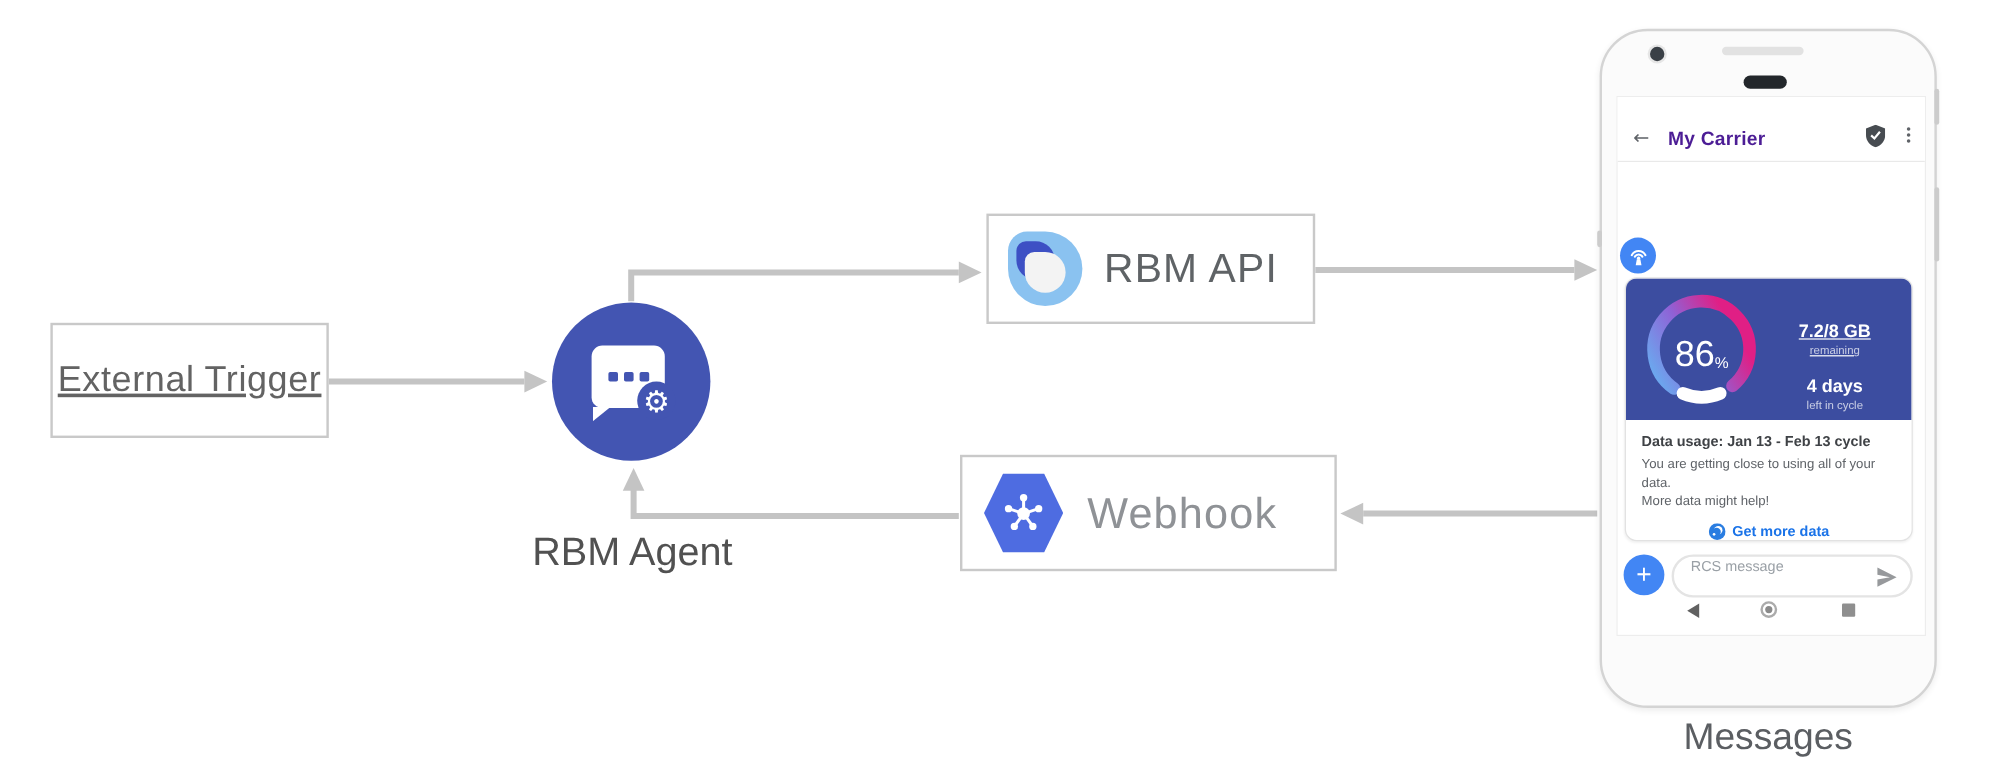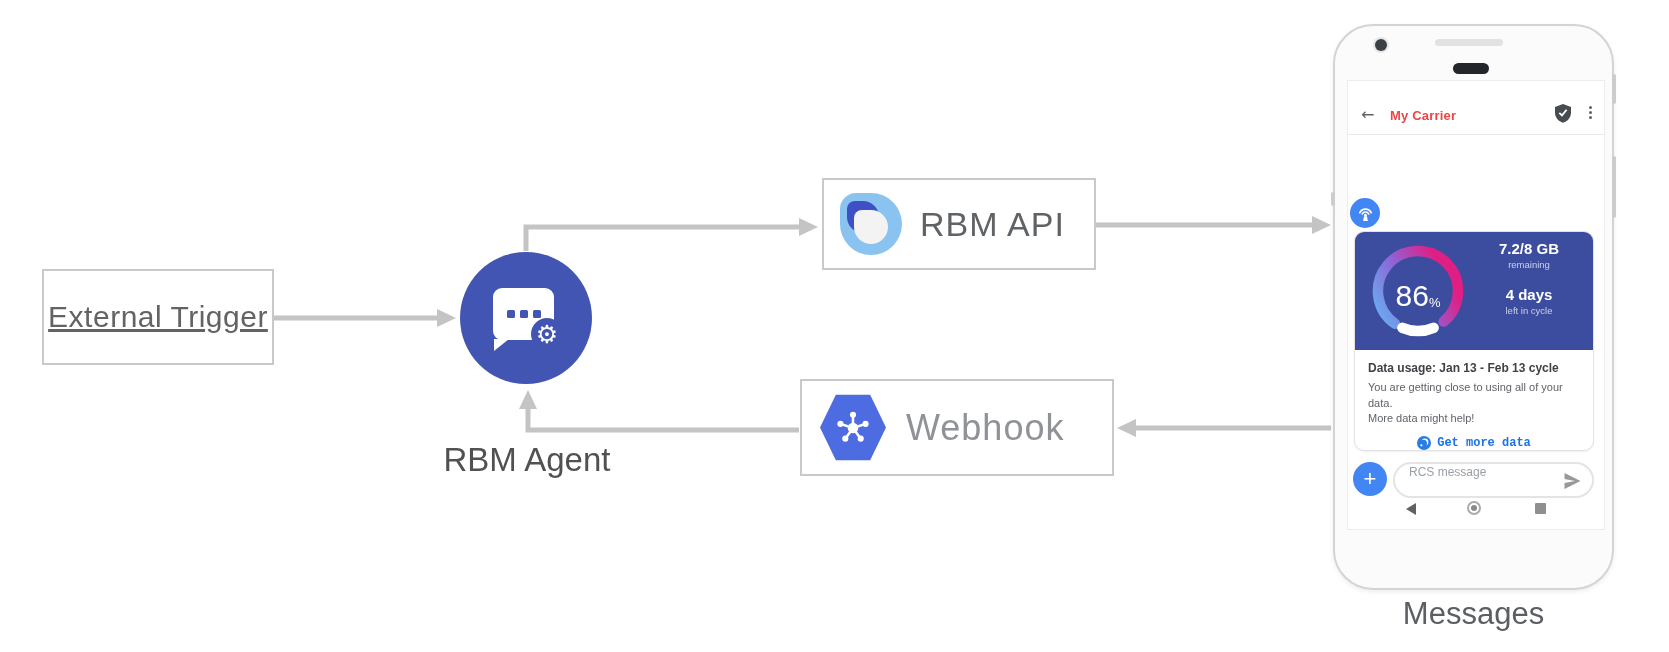--- a/index.html
+++ b/index.html
@@ -54,46 +54,46 @@
 
   .screen { position:absolute; left:12px; top:54px; width:258px; height:450px; background:#ffffff; border:1px solid #ededed; }
 
   .statusbar { position:absolute; top:4px; right:8px; display:flex; align-items:center; gap:6px; height:10px; }
   .st-square { width:6px; height:6px; background:#9b9b9b; }
   .st-dot { width:6px; height:6px; background:#9b9b9b; border-radius:50%; }
   .st-tri { width:0; height:0; border-left:4px solid transparent; border-right:4px solid transparent; border-top:6px solid #9b9b9b; }
 
   .appbar { position:absolute; left:0; top:0; width:100%; height:54px; border-bottom:1px solid #e9e9e9; background:#fff; }
   .back-arrow { position:absolute; left:13px; top:24px; font-size:16px; color:#5f6368; font-family:"DejaVu Sans", sans-serif; }
-  .appbar-title { position:absolute; left:42px; top:27px; font-size:13px; color:#ef4444; font-weight:bold; letter-spacing:.2px; }
+  .appbar-title { position:absolute; left:42px; top:27px; font-size:16px; color:#4c1d95; font-weight:bold; letter-spacing:.2px; }
   .shield { position:absolute; right:33px; top:23px; }
   .kebab { position:absolute; right:12px; top:25px; display:flex; flex-direction:column; gap:2px; }
   .kebab i { width:3px; height:3px; background:#5f6368; border-radius:50%; }
 
   .avatar { position:absolute; left:2px; top:117px; width:30px; height:30px; border-radius:50%; background:#4286f4;
             display:flex; align-items:center; justify-content:center; }
   .msg-bubble { position:absolute; left:40px; top:99px; width:172px; background:#f1f3f4; border-radius:14px;
                 padding:8px 12px; font-size:11.5px; line-height:1.45; color:#3c4043; }
 
   .usage-card { position:absolute; left:6px; top:150px; width:240px; height:220px; background:#fff;
                 border:1px solid #e2e2e2; border-radius:10px; overflow:hidden; box-shadow:0 1px 2px rgba(0,0,0,.06); }
   .card-blue { position:relative; width:100%; height:118px; background:#3c4da0; }
   .gauge-wrap { position:absolute; left:10px; top:6px; width:106px; height:106px; }
   .gauge-text { position:absolute; left:0; top:5px; width:106px; height:106px; display:flex; align-items:center; justify-content:center; color:#ffffff; }
   .gauge-text .pct { font-size:30px; font-weight:400; letter-spacing:0; }
   .gauge-text .pctsym { font-size:13px; margin-top:12px; }
   .card-stats { position:absolute; right:8px; top:0; width:112px; height:118px; text-align:center; color:#fff; }
   .stat-val { font-size:15px; font-weight:bold; }
   .stat-sub { font-size:9.5px; color:rgba(255,255,255,.72); margin-top:2px; }
-  .stat-a { margin-top:8px; }
+  .stat-a { margin-top:36px;text-decoration:underline; }
   .stat-b { margin-top:16px; }
   .card-body { padding:11px 13px 0 13px; }
   .card-title { font-size:12px; font-weight:bold; color:#3f4246; }
   .card-text { margin-top:5px; font-size:11px; line-height:1.42; color:#5f6368; }
-  .card-action { margin-top:9px; display:flex; align-items:center; justify-content:center; gap:6px;font-family:Liberation Mono, monospace; }
+  .card-action { margin-top:9px; display:flex; align-items:center; justify-content:center; gap:6px; }
   .card-action .lbl { font-size:12px; font-weight:bold; color:#1a73e8; }
 
   .plus-btn { position:absolute; left:5px; top:381px; width:34px; height:34px; border-radius:50%; background:#4286f4;
               color:#fff; font-size:22px; display:flex; align-items:center; justify-content:center; line-height:1; }
   .composer { position:absolute; left:45px; top:381px; width:201px; height:36px; border:2px solid #e4e4e4; border-radius:19px; background:#fff; }
   .composer input { position:absolute; left:14px; top:0; width:150px; height:16px; border:none; outline:none; font-size:12px;
                     color:#7f1d1d; font-family:"Liberation Sans", sans-serif; background:transparent; }
   .composer input::placeholder { color:#9aa0a6; }
   .send-btn { position:absolute; right:10px; top:8px; }
 

